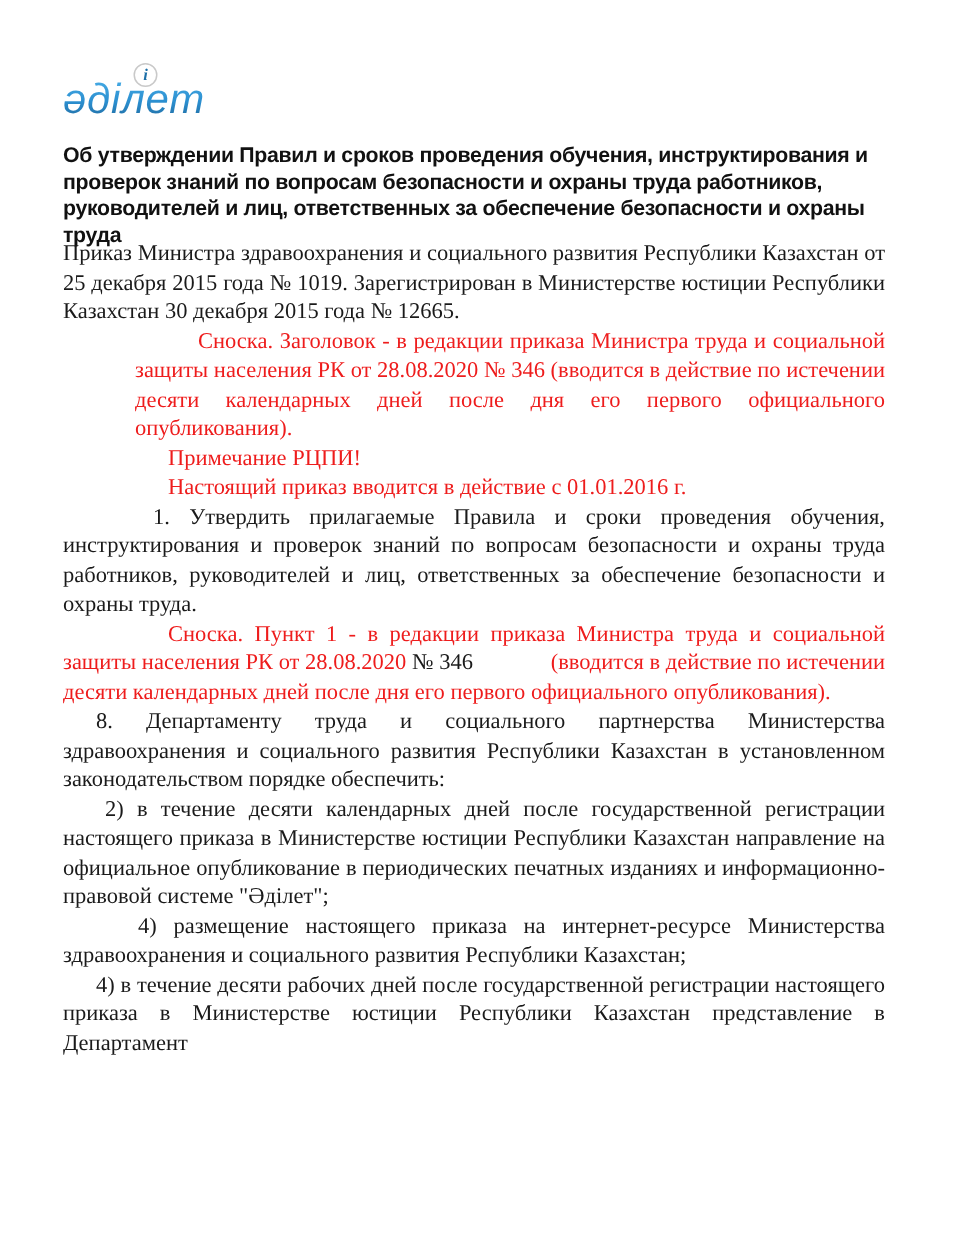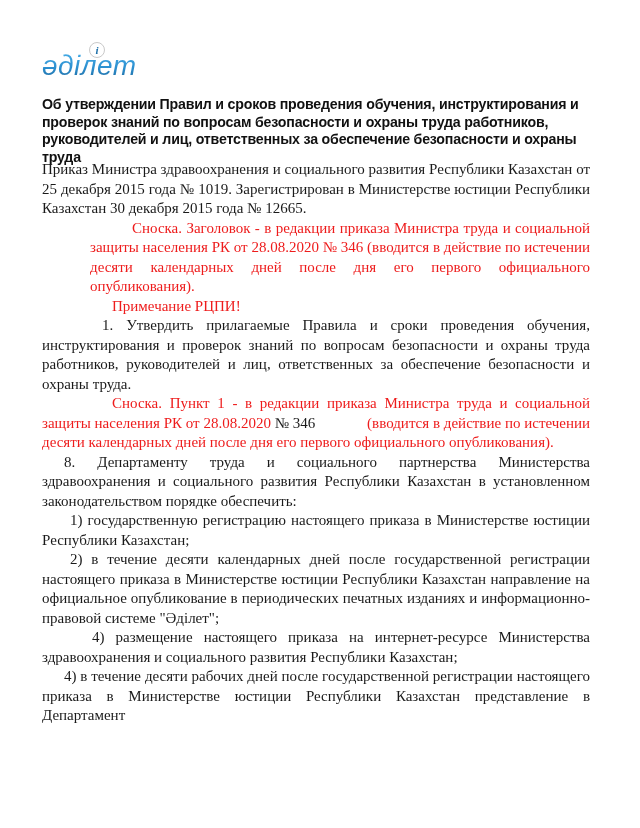--- a/index.html
+++ b/index.html
@@ -27,20 +27,20 @@
   <span class="logo-text">әділет</span>
   <span class="logo-badge">i</span>
 </div>
 
 <div class="title">Об утверждении Правил и сроков проведения обучения, инструктирования и проверок знаний по вопросам безопасности и охраны труда работников, руководителей и лиц, ответственных за обеспечение безопасности и охраны труда</div>
 
 <div class="doc">
   <p class="p">Приказ Министра здравоохранения и социального развития Республики Казахстан от 25 декабря 2015 года № 1019. Зарегистрирован в Министерстве юстиции Республики Казахстан 30 декабря 2015 года № 12665.</p>
   <p class="p red ind1">Сноска. Заголовок - в редакции приказа Министра труда и социальной защиты населения РК от 28.08.2020 № 346 (вводится в действие по истечении десяти календарных дней после дня его первого официального опубликования).</p>
   <p class="p red ind2">Примечание РЦПИ!</p>
+  <p class="p red ind2">Настоящий приказ вводится в действие с 01.01.2016 г.</p>
   <p class="p ind3">1. Утвердить прилагаемые Правила и сроки проведения обучения, инструктирования и проверок знаний по вопросам безопасности и охраны труда работников, руководителей и лиц, ответственных за обеспечение безопасности и охраны труда.</p>
   <p class="p ind2"><span class="red">Сноска. Пункт 1 - в редакции приказа Министра труда и социальной защиты населения РК от 28.08.2020 </span><span>№ 346</span><span class="red"> (вводится в действие по истечении десяти календарных дней после дня его первого официального опубликования).</span></p>
   <p class="p ind2">8. Департаменту труда и социального партнерства Министерства здравоохранения и социального развития Республики Казахстан в установленном законодательством порядке обеспечить:</p>
-  <p class="p ind4">1) государственную регистрацию настоящего приказа в Министерстве юстиции Республики Казахстан;</p>
   <p class="p ind4">2) в течение десяти календарных дней после государственной регистрации настоящего приказа в Министерстве юстиции Республики Казахстан направление на официальное опубликование в периодических печатных изданиях и информационно-правовой системе "Әділет";</p>
   <p class="p ind5">4) размещение настоящего приказа на интернет-ресурсе Министерства здравоохранения и социального развития Республики Казахстан;</p>
   <p class="p ind2">4) в течение десяти рабочих дней после государственной регистрации настоящего приказа в Министерстве юстиции Республики Казахстан представление в Департамент</p>
 </div>
 
 </body></html>

